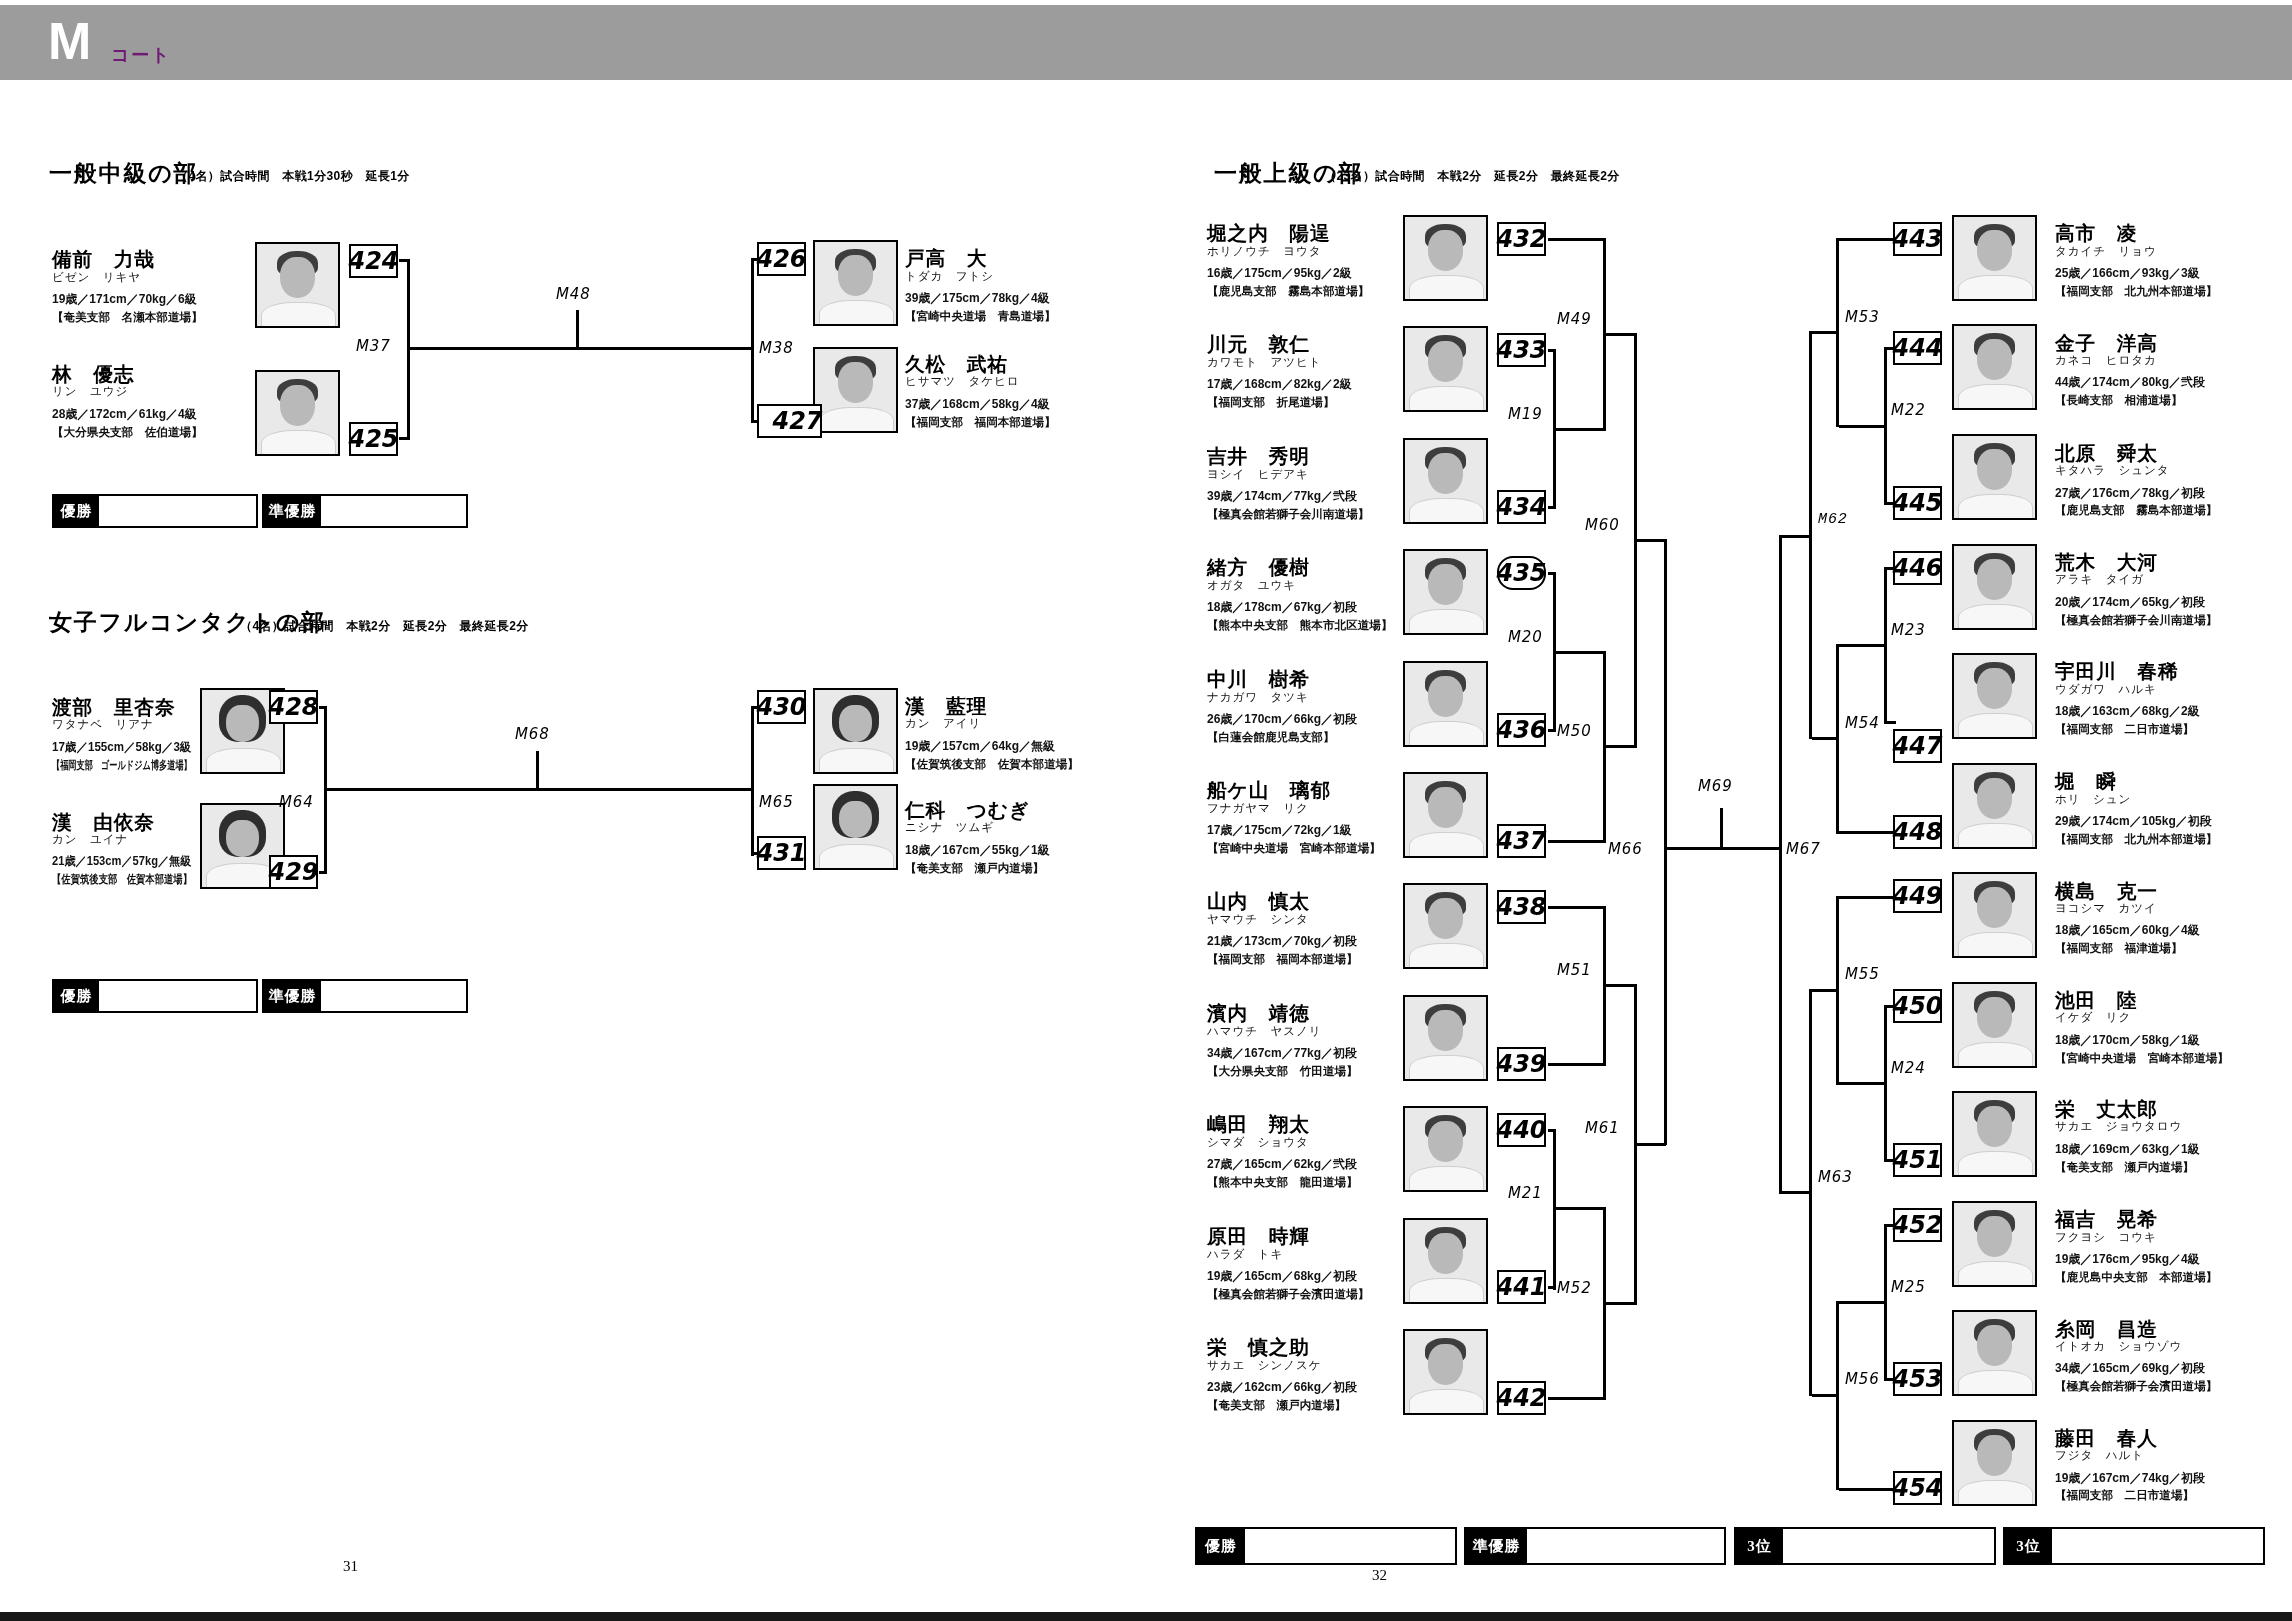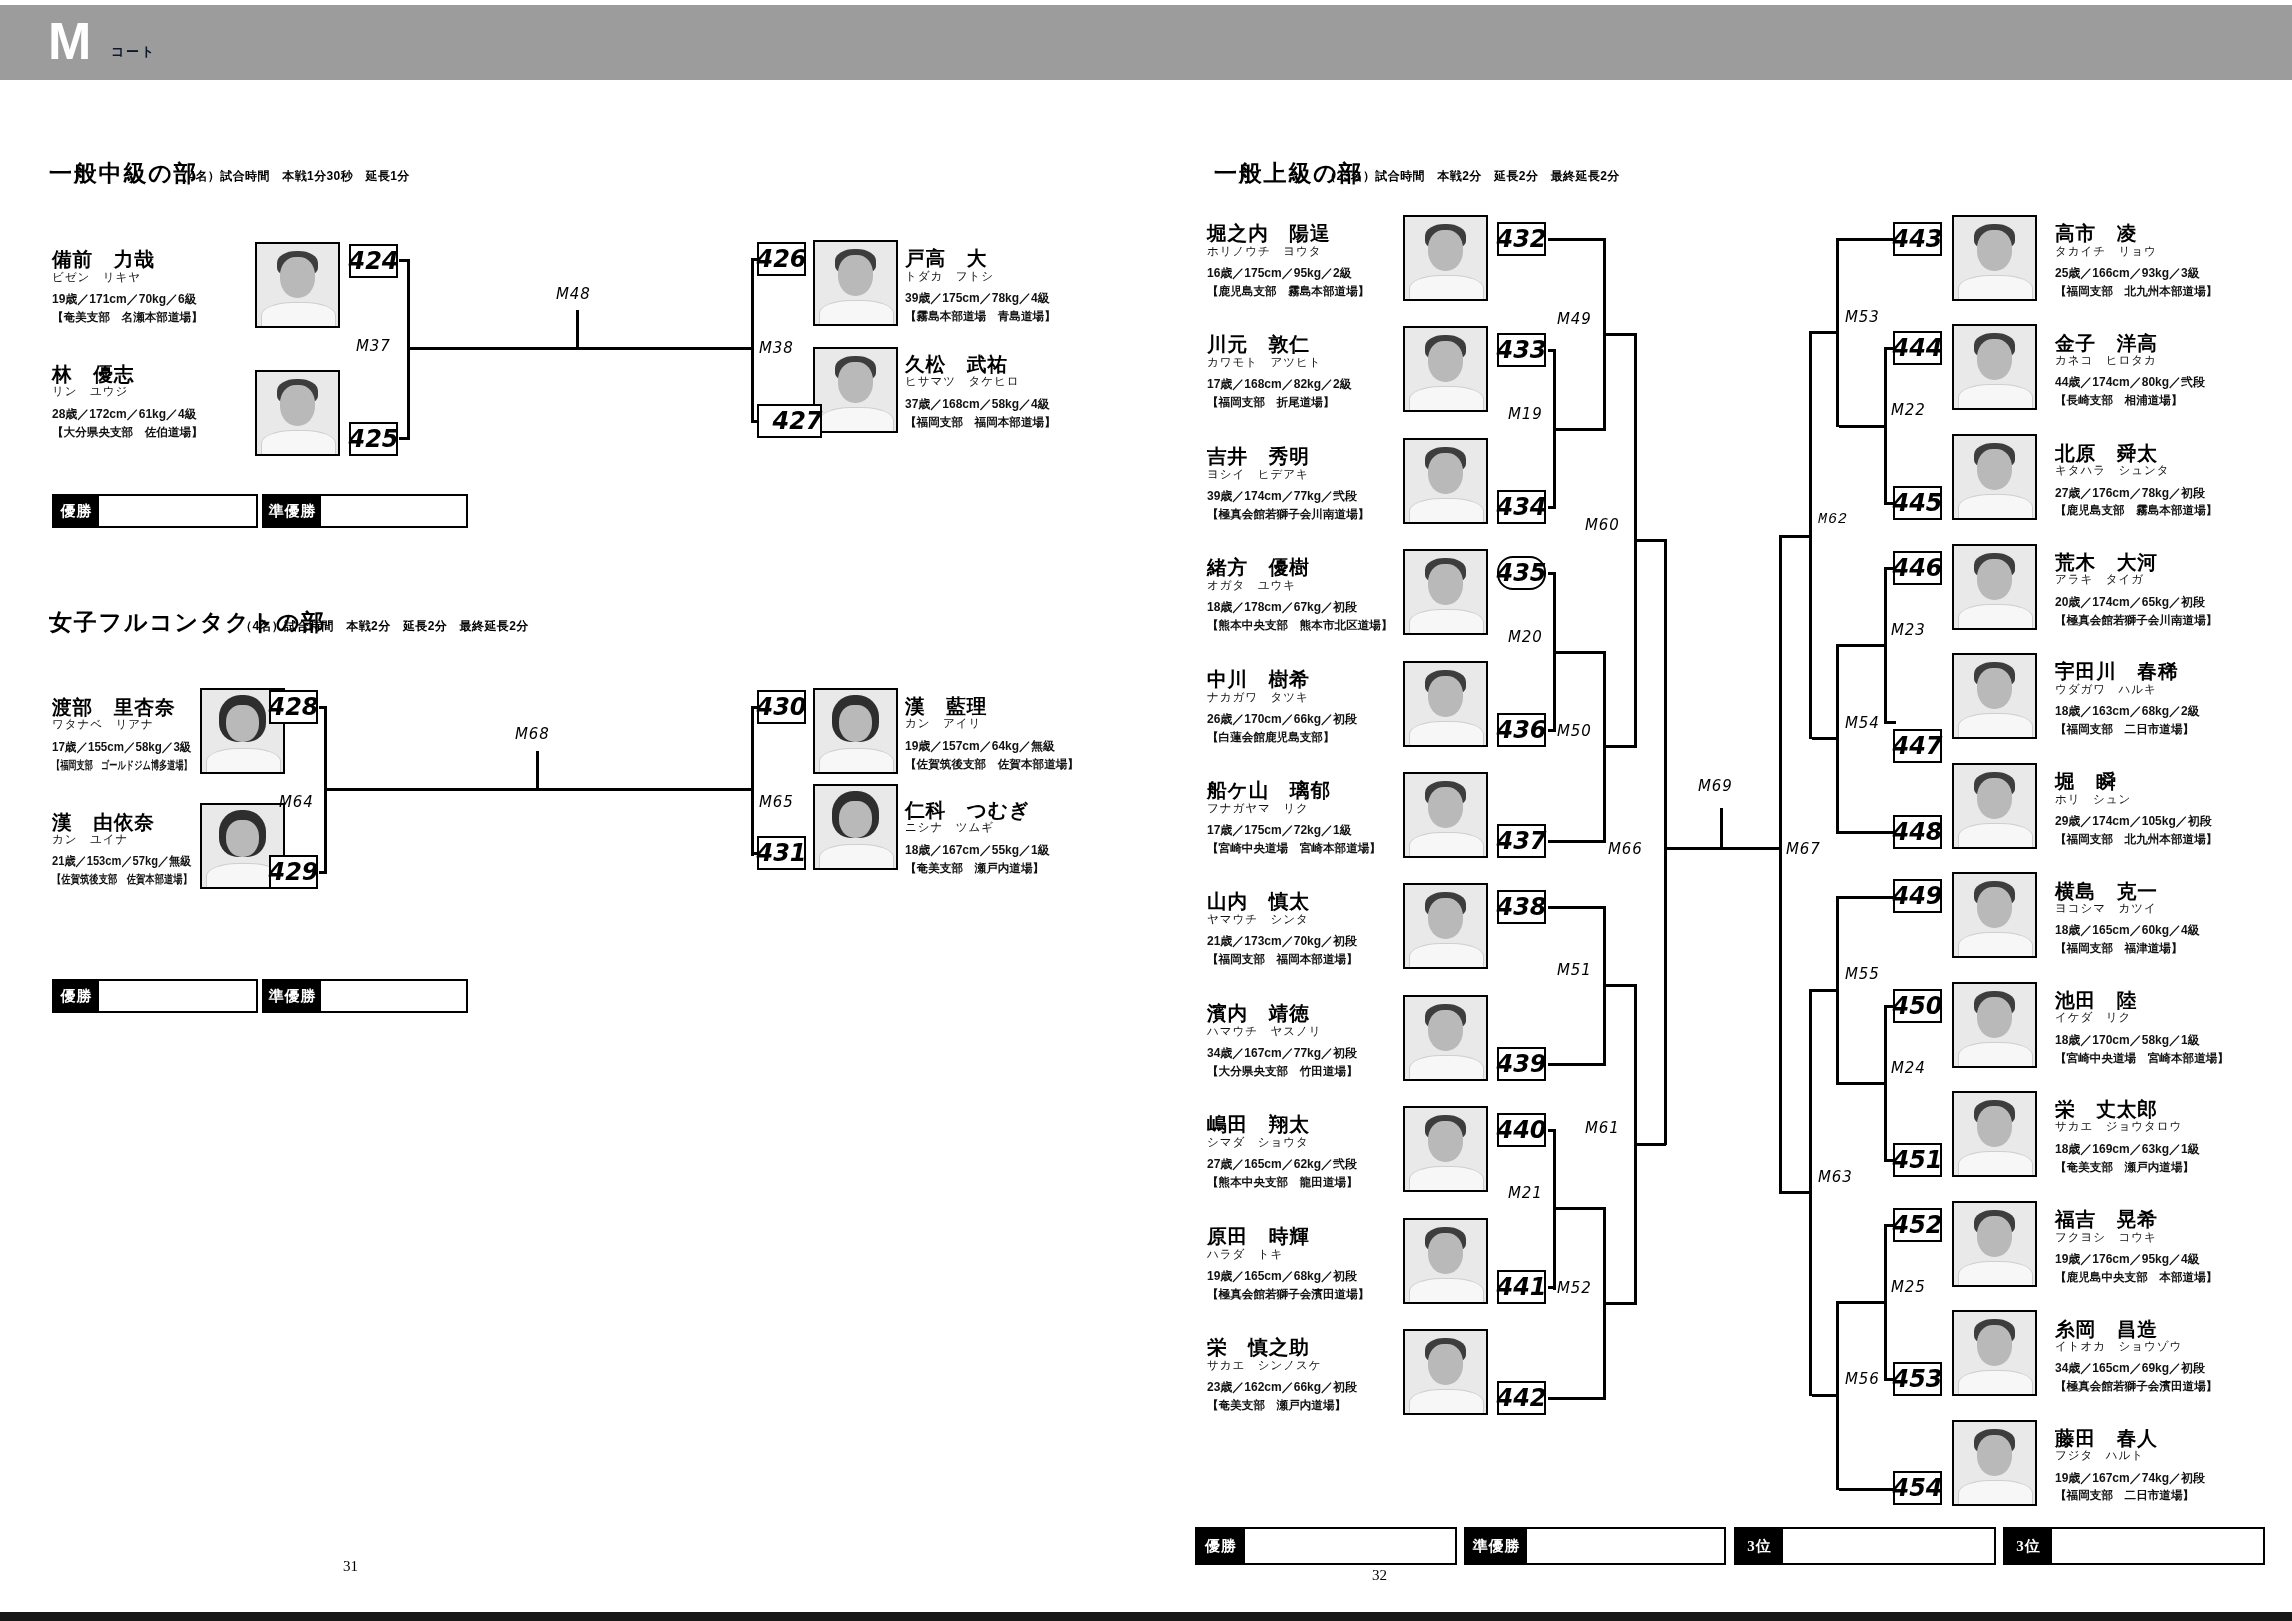--- a/index.html
+++ b/index.html
@@ -1,21 +1,21 @@
 <!DOCTYPE html>
 <html style="font-size:14.3px"><head>
 <meta charset="utf-8">
 <style>
   html,body{margin:0;padding:0;background:#fff;}
   #canvas{position:relative;width:2293px;height:1621px;background:#fff;overflow:hidden;
           font-family:"Liberation Sans",sans-serif;color:#000;}
   .hdr{position:absolute;left:0;top:5.4px;width:2293px;height:75px;background:#9c9c9c;}
   .hdr-m{position:absolute;left:48px;top:7.2px;color:#fff;font-family:"Liberation Sans",sans-serif;
          font-weight:bold;font-size:52px;line-height:57px;}
-  .hdr-ct{position:absolute;left:111px;top:38px;color:#0f172a;font-weight:bold;font-size:13px;letter-spacing:1.8px;}
+  .hdr-ct{position:absolute;left:111px;top:38px;color:#701a75;font-weight:bold;font-size:18px;letter-spacing:1.8px;}
   .sec-title{position:absolute;font-family:"Liberation Serif",serif;font-weight:bold;font-size:23px;
              letter-spacing:1.8px;white-space:nowrap;}
   .sec-sub{position:absolute;font-size:12px;font-weight:bold;white-space:nowrap;letter-spacing:0.4px;}
   .photo{position:absolute;width:81px;height:82px;border:2.7px solid #000;background:#e9e9e9;overflow:hidden;}
   .ph-hair{position:absolute;left:25%;top:9%;width:50%;height:30%;background:#3d3d3d;border-radius:48% 48% 34% 34%;}
   .ph-face{position:absolute;left:28%;top:16%;width:44%;height:50%;background:#b9b9b9;border-radius:44% 44% 48% 48%;}
   .ph-body{position:absolute;left:5%;top:71%;width:90%;height:36%;background:#f7f7f7;
            border:1.8px solid #cfcfcf;border-radius:42% 42% 0 0;}
   .female .ph-hair{left:21%;top:6%;width:58%;height:58%;background:#2e2e2e;border-radius:46% 46% 40% 40%;}
   .female .ph-face{left:30%;top:18%;width:40%;height:46%;}
@@ -81,21 +81,21 @@
       <div class="cdojo condense" style="left: 52px; top: 425px;">【大分県央支部　佐伯道場】</div>
       <div class="photo" style="left: 813px; top: 240px;">
         <div class="ph-hair"></div>
         <div class="ph-face"></div>
         <div class="ph-body"></div>
       </div>
       <div class="numbox" style="left: 757px; top: 242px;">426</div>
       <div class="cname" style="left: 905px; top: 245px;">戸高　大</div>
       <div class="ckana" style="left: 905px; top: 269px;">トダカ　フトシ</div>
       <div class="cstats condense" style="left: 905px; top: 290px;">39歳／175cm／78kg／4級</div>
-      <div class="cdojo condense" style="left: 905px; top: 309px;">【霧島本部道場　青島道場】</div>
+      <div class="cdojo condense" style="left: 905px; top: 309px;">【宮崎中央道場　青島道場】</div>
       <div class="photo" style="left: 813px; top: 347px;">
         <div class="ph-hair"></div>
         <div class="ph-face"></div>
         <div class="ph-body"></div>
       </div>
       <div class="numbox" style="left: 757px; top: 404px; padding-left: 16px;">427</div>
       <div class="cname" style="left: 905px; top: 351px;">久松　武祐</div>
       <div class="ckana" style="left: 905px; top: 374px;">ヒサマツ　タケヒロ</div>
       <div class="cstats condense" style="left: 905px; top: 396px;">37歳／168cm／58kg／4級</div>
       <div class="cdojo condense" style="left: 905px; top: 415px;">【福岡支部　福岡本部道場】</div>

